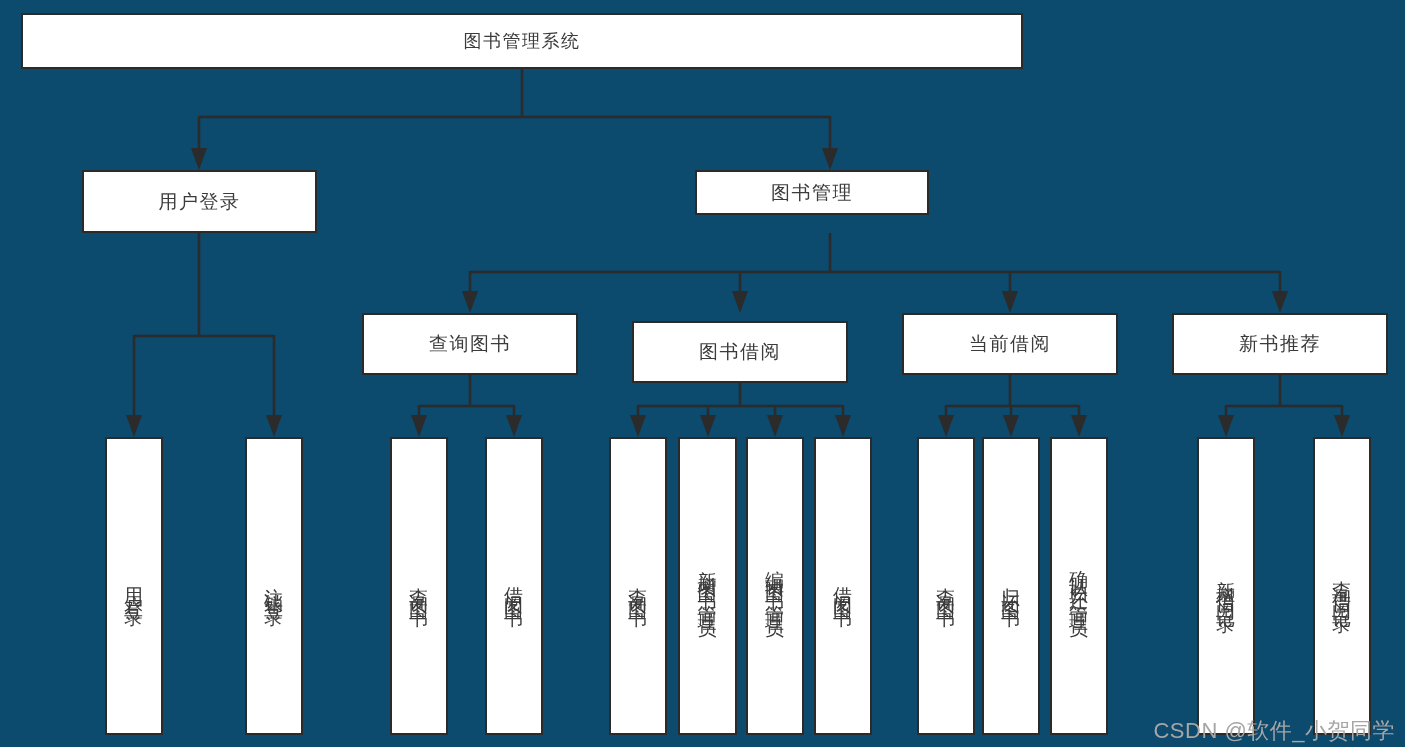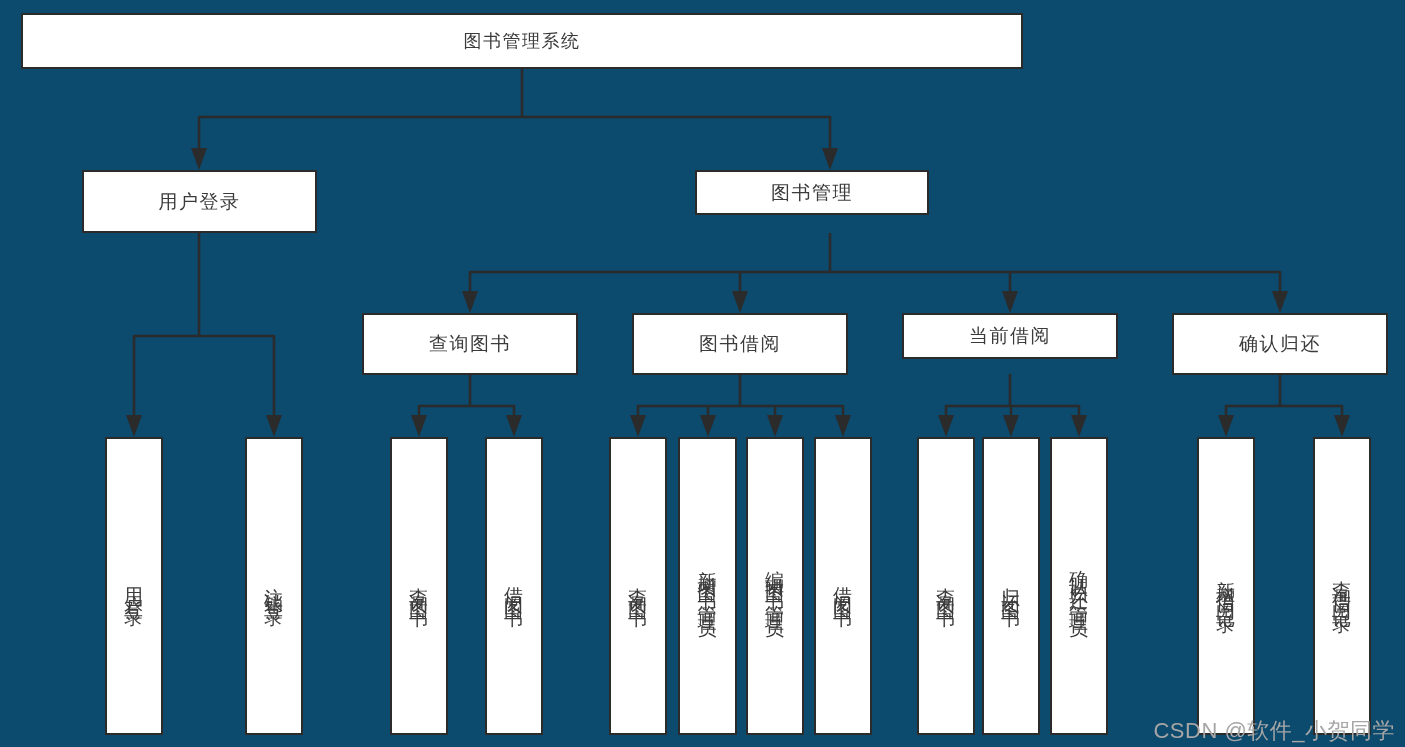--- a/index.html
+++ b/index.html
@@ -143,28 +143,28 @@
   <div class="node node-h" style="left:82px; top:170px; width:235px; height:63px;">
     <span>用户登录</span>
   </div>
   <div class="node node-h" style="left:685px; top:170px; width:234px; height:45px;margin-left:10px;">
     <span>图书管理</span>
   </div>
 
   <div class="node node-h" style="left:362px; top:313px; width:216px; height:62px;">
     <span>查询图书</span>
   </div>
-  <div class="node node-h" style="left:632px; top:313px; width:216px; height:62px;">
+  <div class="node node-h" style="left:632px; top:321px; width:216px; height:62px;">
     <span>图书借阅</span>
   </div>
-  <div class="node node-h" style="left:902px; top:313px; width:216px; height:46px;">
+  <div class="node node-h" style="left:902px; top:313px; width:216px; height:62px;">
     <span>当前借阅</span>
   </div>
   <div class="node node-h" style="left:1172px; top:313px; width:216px; height:62px;">
-    <span>确认归还</span>
+    <span>新书推荐</span>
   </div>
 
   <div class="node node-v" style="left:105px; top:437px; width:58px; height:298px;">
     <span class="vtext">用户登录</span>
   </div>
   <div class="node node-v" style="left:245px; top:437px; width:58px; height:298px;">
     <span class="vtext">注销登录</span>
   </div>
 
   <div class="node node-v" style="left:390px; top:437px; width:58px; height:298px;">

